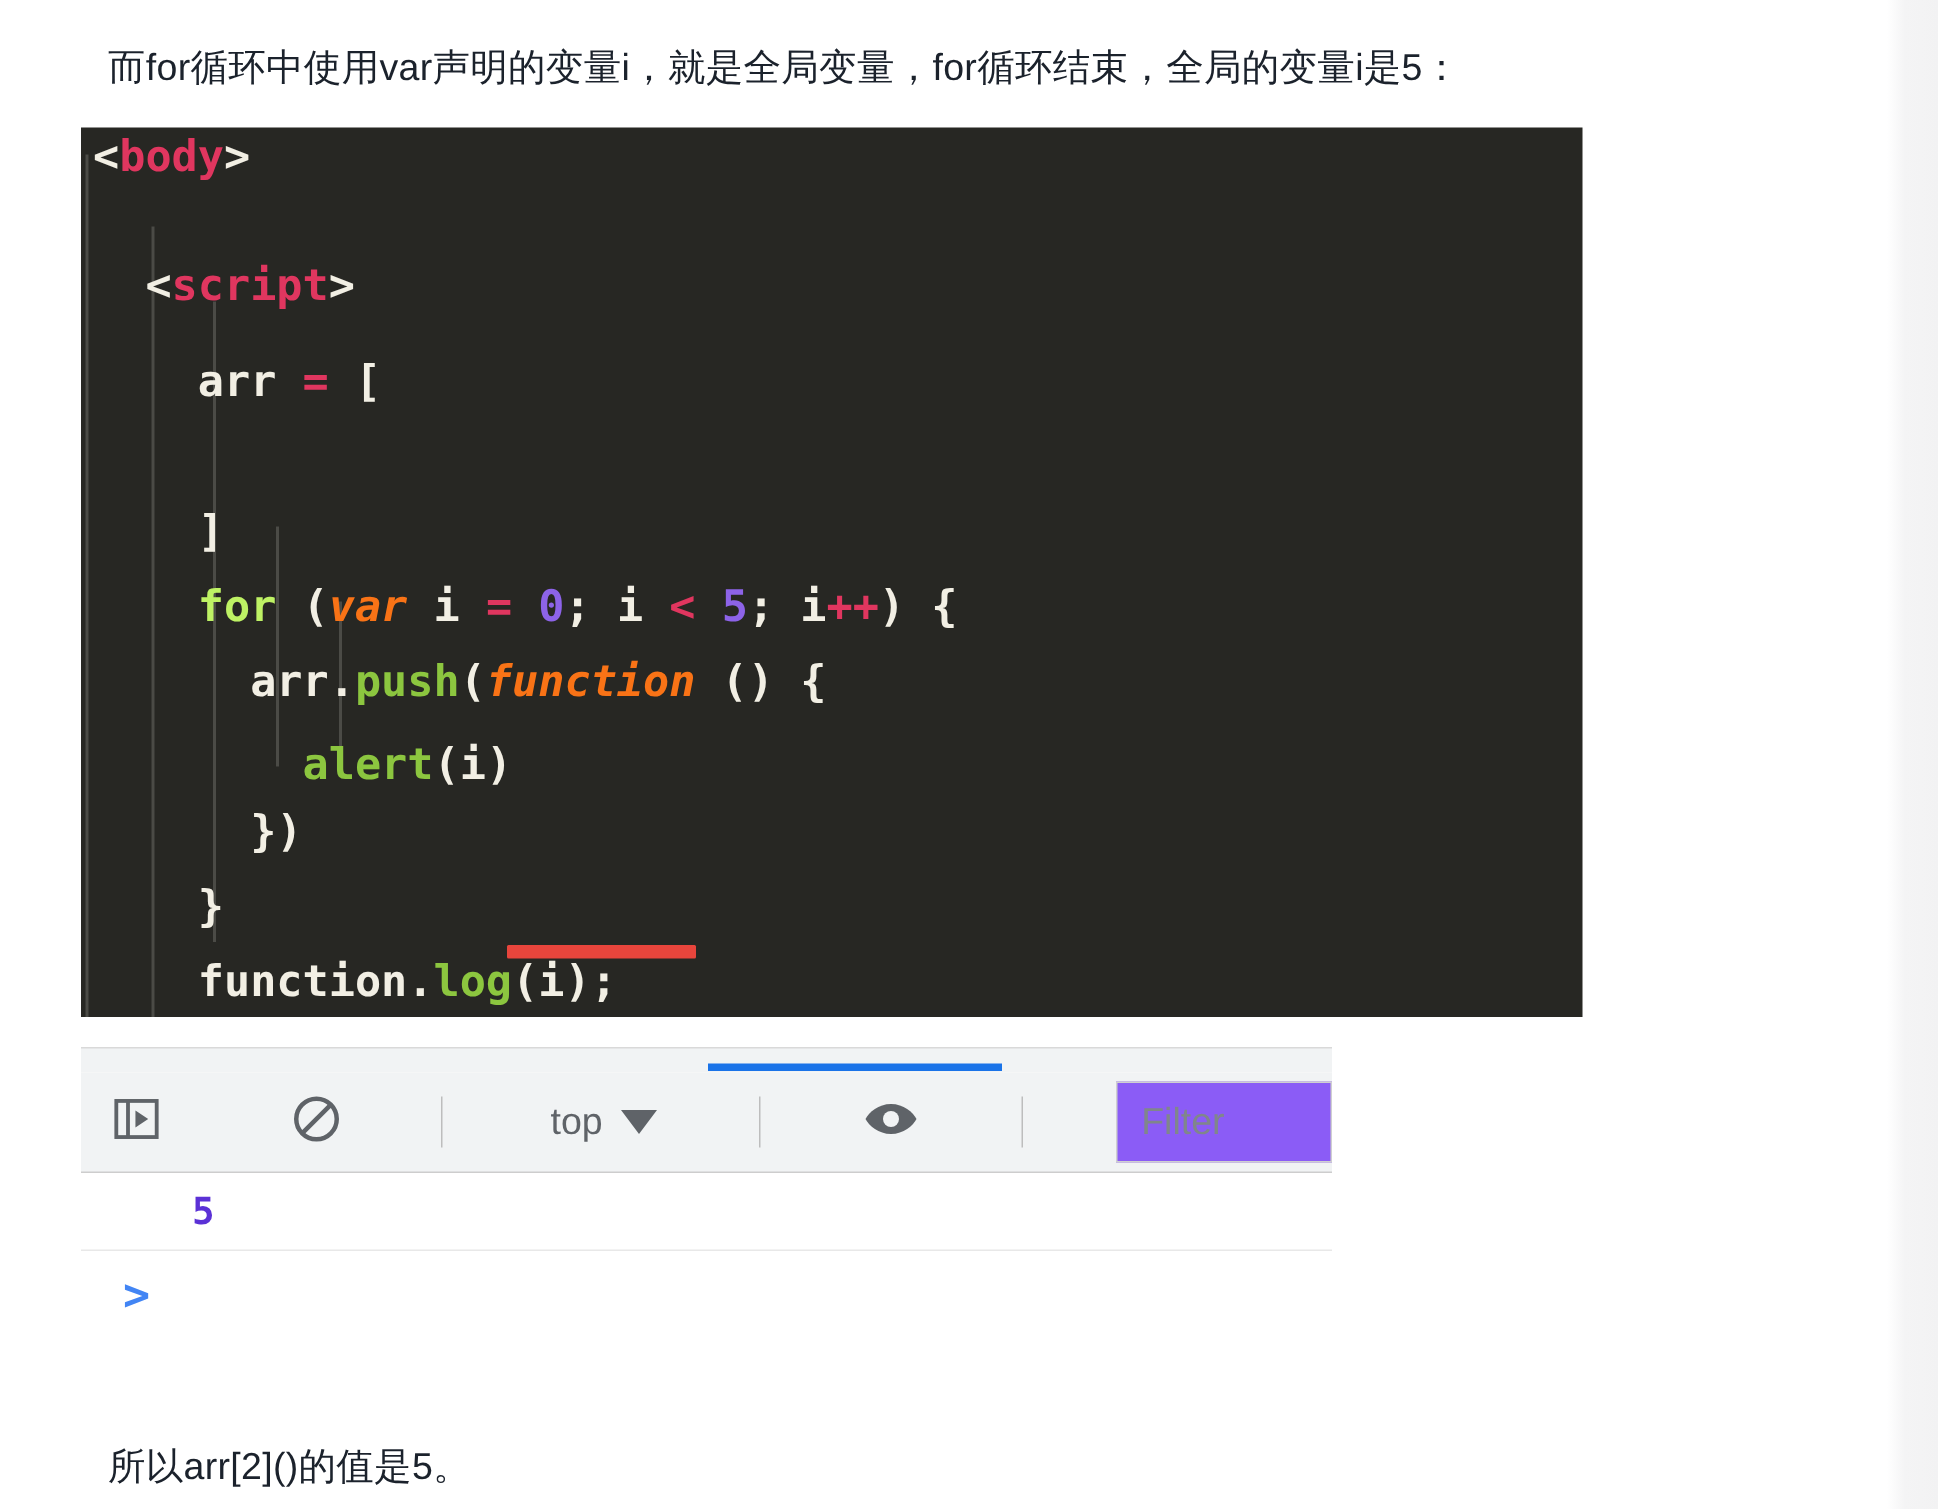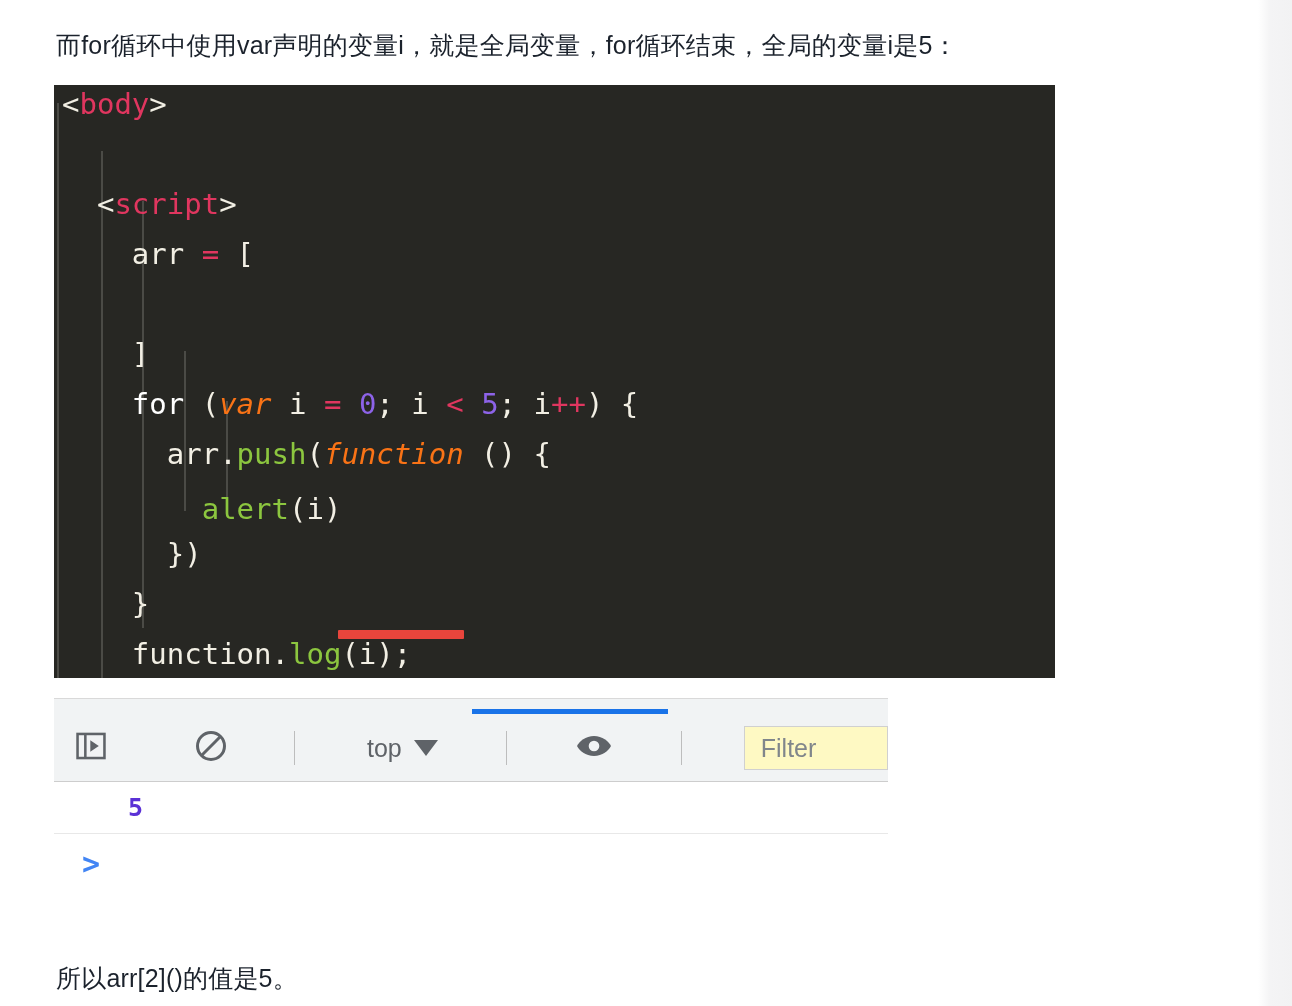--- a/index.html
+++ b/index.html
@@ -27,38 +27,40 @@
 
   
   .prose {
     position: absolute;
     color: #1b222c;
     font-size: 25px;
     line-height: 1.35;
     letter-spacing: 0.2px;
     white-space: nowrap;
     font-family: "Liberation Sans", sans-serif;
+    margin-left: 16px;
   }
   #intro-text { left: 56px; top: 29px; }
   #outro-text { left: 56px; top: 962px; }
 
   
   .code-block {
     position: absolute;
     left: 54px;
     top: 85px;
     width: 1001px;
     height: 593px;
     background: #272723;
     overflow: hidden;
   }
   .code-inner {
     position: relative;
     width: 100%;
     height: 100%;
+    font-weight: bold;
   }
   .code-line {
     position: absolute;
     left: 0;
     white-space: pre;
     font-family: "DejaVu Sans Mono", "Liberation Mono", monospace;
     font-size: 29px;
     line-height: 50px;
     height: 50px;
   }
@@ -66,21 +68,21 @@
   .indent-guide {
     position: absolute;
     width: 2px;
     background: #4b4b46;
   }
 
   
   .t-tag      { color: #e0365f; }
   .t-punct    { color: #f2efe4; }
   .t-plain    { color: #f2efe4; }
-  .t-keyword  { color: #ffffff; }
+  .t-keyword  { color: #bef264; }
   .t-italic   { color: #f97316; font-style: italic; }
   .t-num      { color: #8d63e8; }
   .t-op       { color: #e0365f; }
   .t-func     { color: #8cc63f; }
   .t-method   { color: #8cc63f; text-align: right; }
 
   
   .red-underline {
     position: absolute;
     background: #e8453c;
@@ -144,24 +146,24 @@
     cursor: pointer;
   }
   .caret-down {
     width: 0; height: 0;
     border-left: 12px solid transparent;
     border-right: 12px solid transparent;
     border-top: 16px solid #5f6368;
   }
   .dt-filter {
     flex: 1 1 auto;
-    height: 44px;
+    height: 54px;
     margin-left: 16px;
     margin-right: 0;
-    background: #fef9c3;
+    background: #8b5cf6;
     border: 1px solid #d0d0d0;
     display: flex;
     align-items: center;
     padding: 0 14px;
     box-sizing: border-box;
     cursor: text;
   }
   .dt-filter input {
     width: 100%;
     border: none;
@@ -217,21 +219,21 @@
 
     <div class="indent-guide" style="left:3px; top:18px; height:575px;"></div>
     <div class="indent-guide" style="left:47px; top:66px; height:527px;"></div>
     <div class="indent-guide" style="left:88px; top:116px; height:427px;"></div>
     <div class="indent-guide" style="left:130px; top:266px; height:160px;"></div>
     <div class="indent-guide" style="left:172px; top:316px; height:110px;"></div>
 
     <div id="code-lines">
         <div class="code-line" style="top: -6px; left: 8px;"><span class="t-punct">&lt;</span><span class="t-tag">body</span><span class="t-punct">&gt;</span></div>
         <div class="code-line" style="top: 44px; left: 8px;"></div>
-        <div class="code-line" style="top: 94px; left: 8px;"><span class="t-punct">  &lt;</span><span class="t-tag">script</span><span class="t-punct">&gt;</span></div>
+        <div class="code-line" style="top: 80px; left: 8px;"><span class="t-punct">  &lt;</span><span class="t-tag">script</span><span class="t-punct">&gt;</span></div>
         <div class="code-line" style="top: 144px; left: 8px;"><span class="t-plain">    arr </span><span class="t-op">=</span><span class="t-punct"> [</span></div>
         <div class="code-line" style="top: 194px; left: 8px;"></div>
         <div class="code-line" style="top: 244px; left: 8px;"><span class="t-punct">    ]</span></div>
         <div class="code-line" style="top: 294px; left: 8px;"><span class="t-plain">    </span><span class="t-keyword">for</span><span class="t-punct"> (</span><span class="t-italic">var</span><span class="t-plain"> i </span><span class="t-op">=</span><span class="t-plain"> </span><span class="t-num">0</span><span class="t-plain">; i </span><span class="t-op">&lt;</span><span class="t-plain"> </span><span class="t-num">5</span><span class="t-plain">; i</span><span class="t-op">++</span><span class="t-punct">) {</span></div>
         <div class="code-line" style="top: 344px; left: 8px;"><span class="t-plain">      arr.</span><span class="t-method">push</span><span class="t-punct">(</span><span class="t-italic">function</span><span class="t-punct"> () {</span></div>
         <div class="code-line" style="top: 399px; left: 8px;"><span class="t-plain">        </span><span class="t-func">alert</span><span class="t-punct">(</span><span class="t-plain">i</span><span class="t-punct">)</span></div>
         <div class="code-line" style="top: 444px; left: 8px;"><span class="t-punct">      })</span></div>
         <div class="code-line" style="top: 494px; left: 8px;"><span class="t-punct">    }</span></div>
         <div class="code-line" style="top: 544px; left: 8px;"><span class="t-plain">    function.</span><span class="t-method">log</span><span class="t-punct">(</span><span class="t-plain">i</span><span class="t-punct">);</span></div>
       </div>

